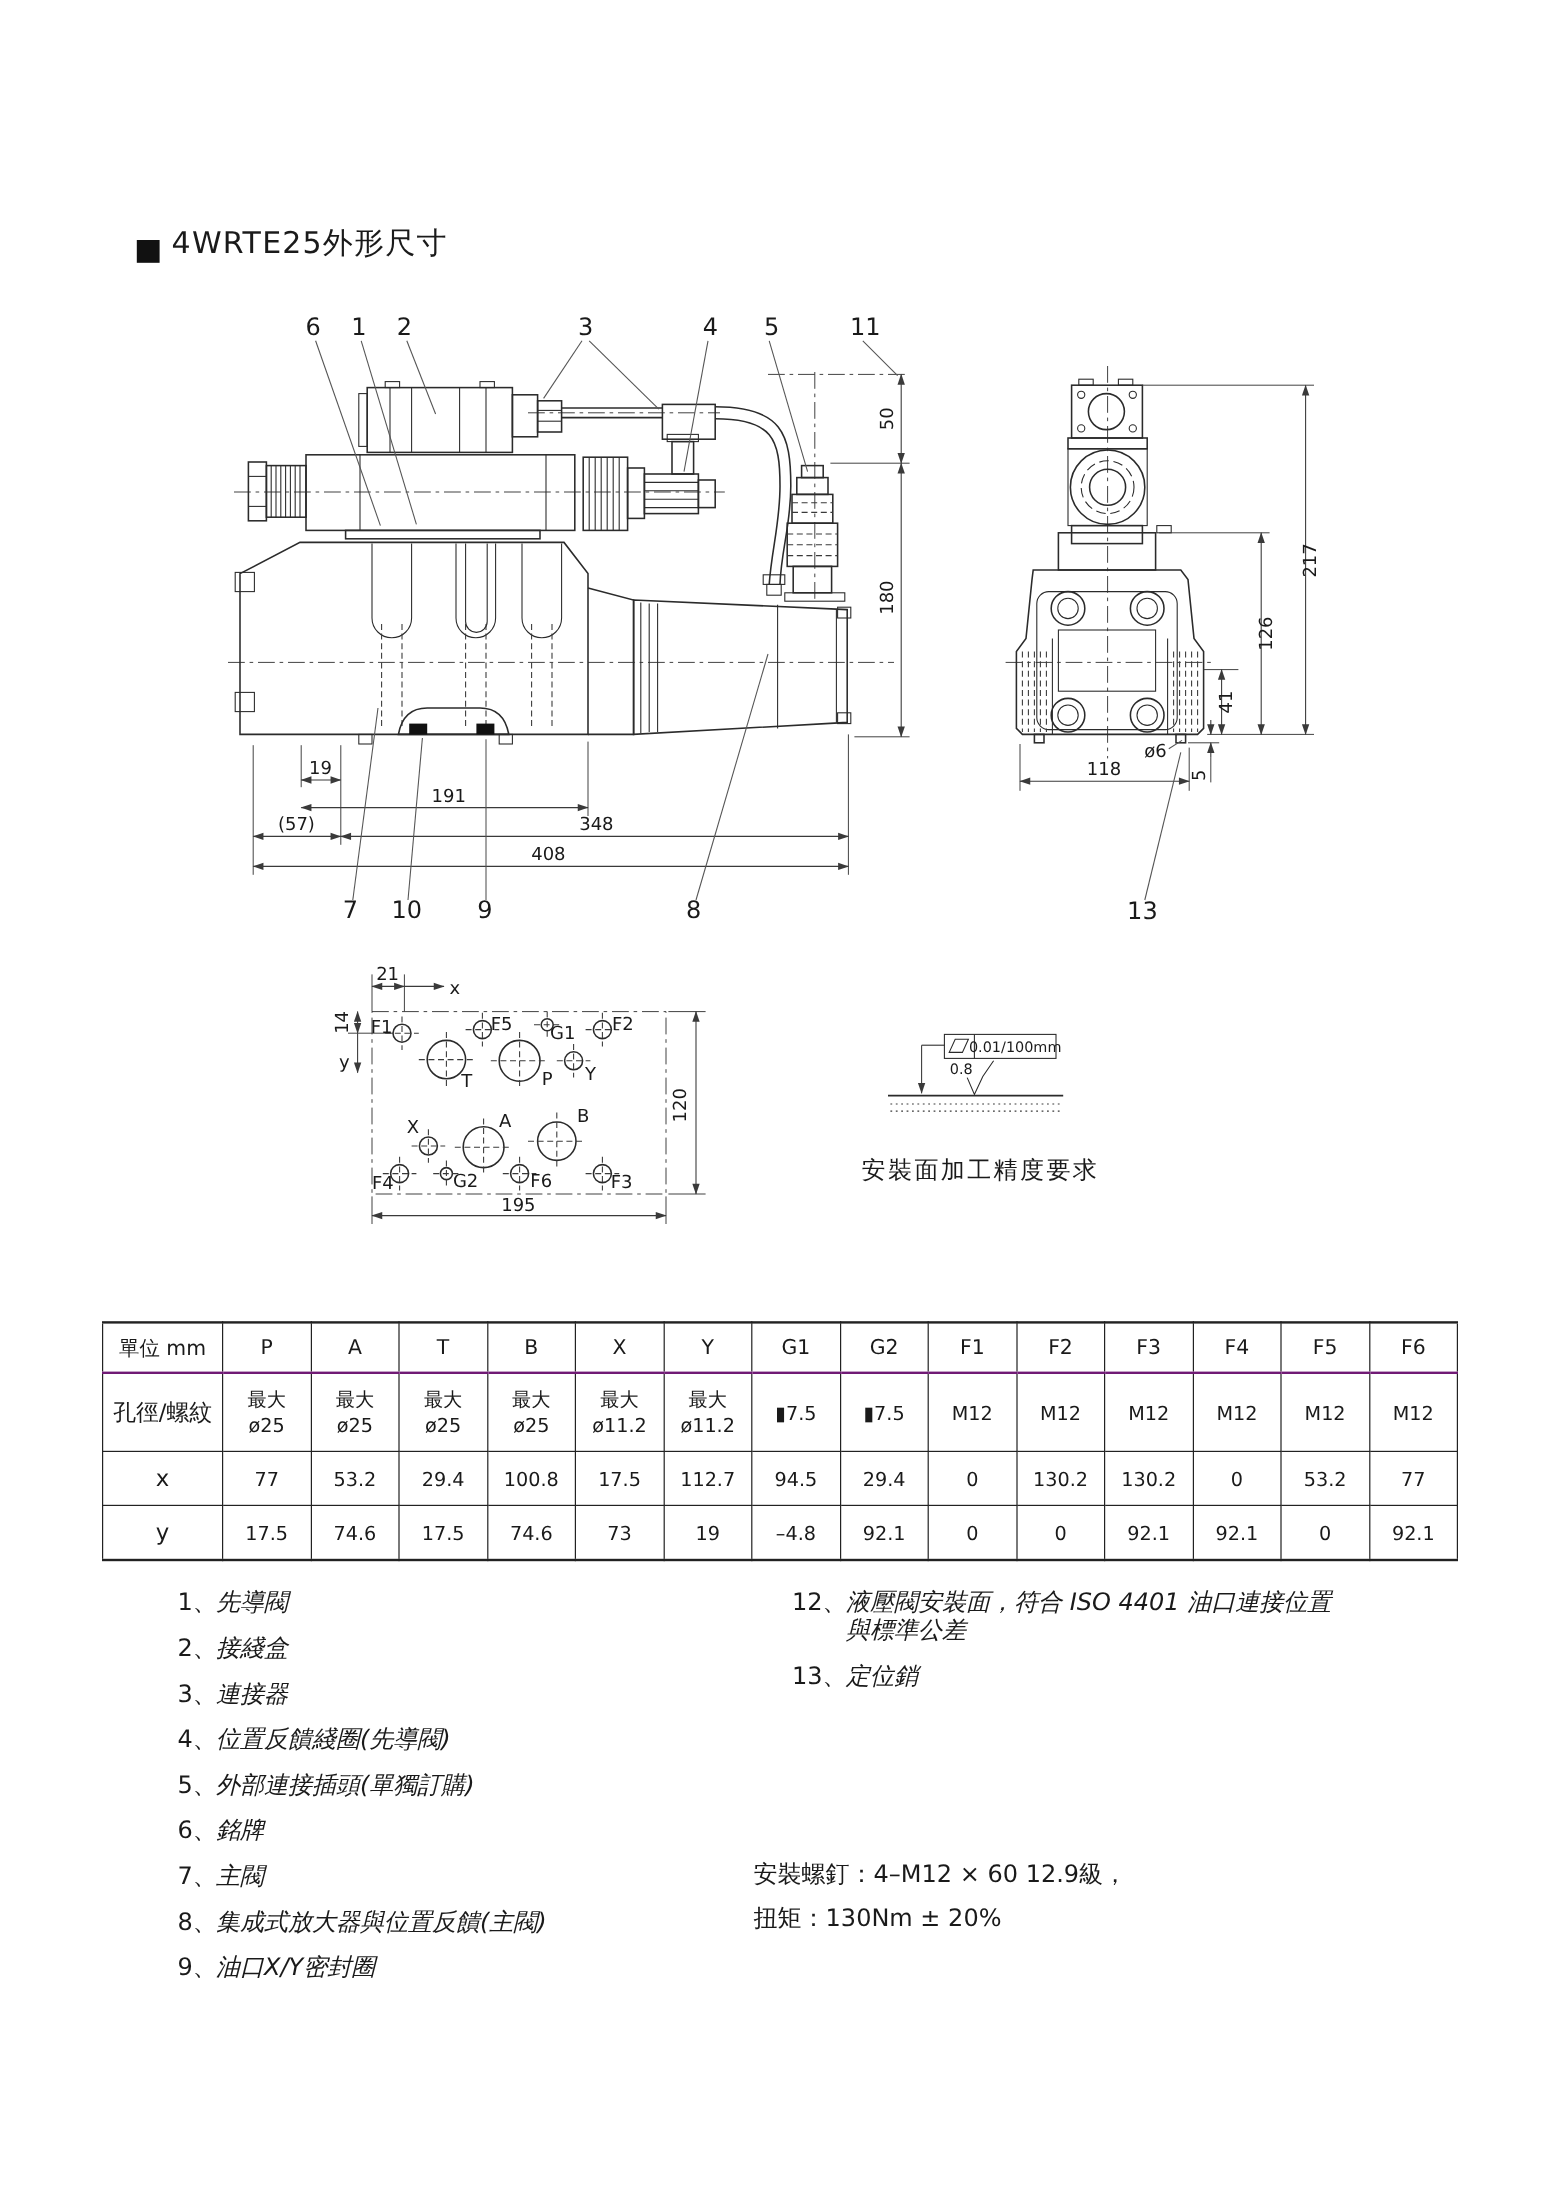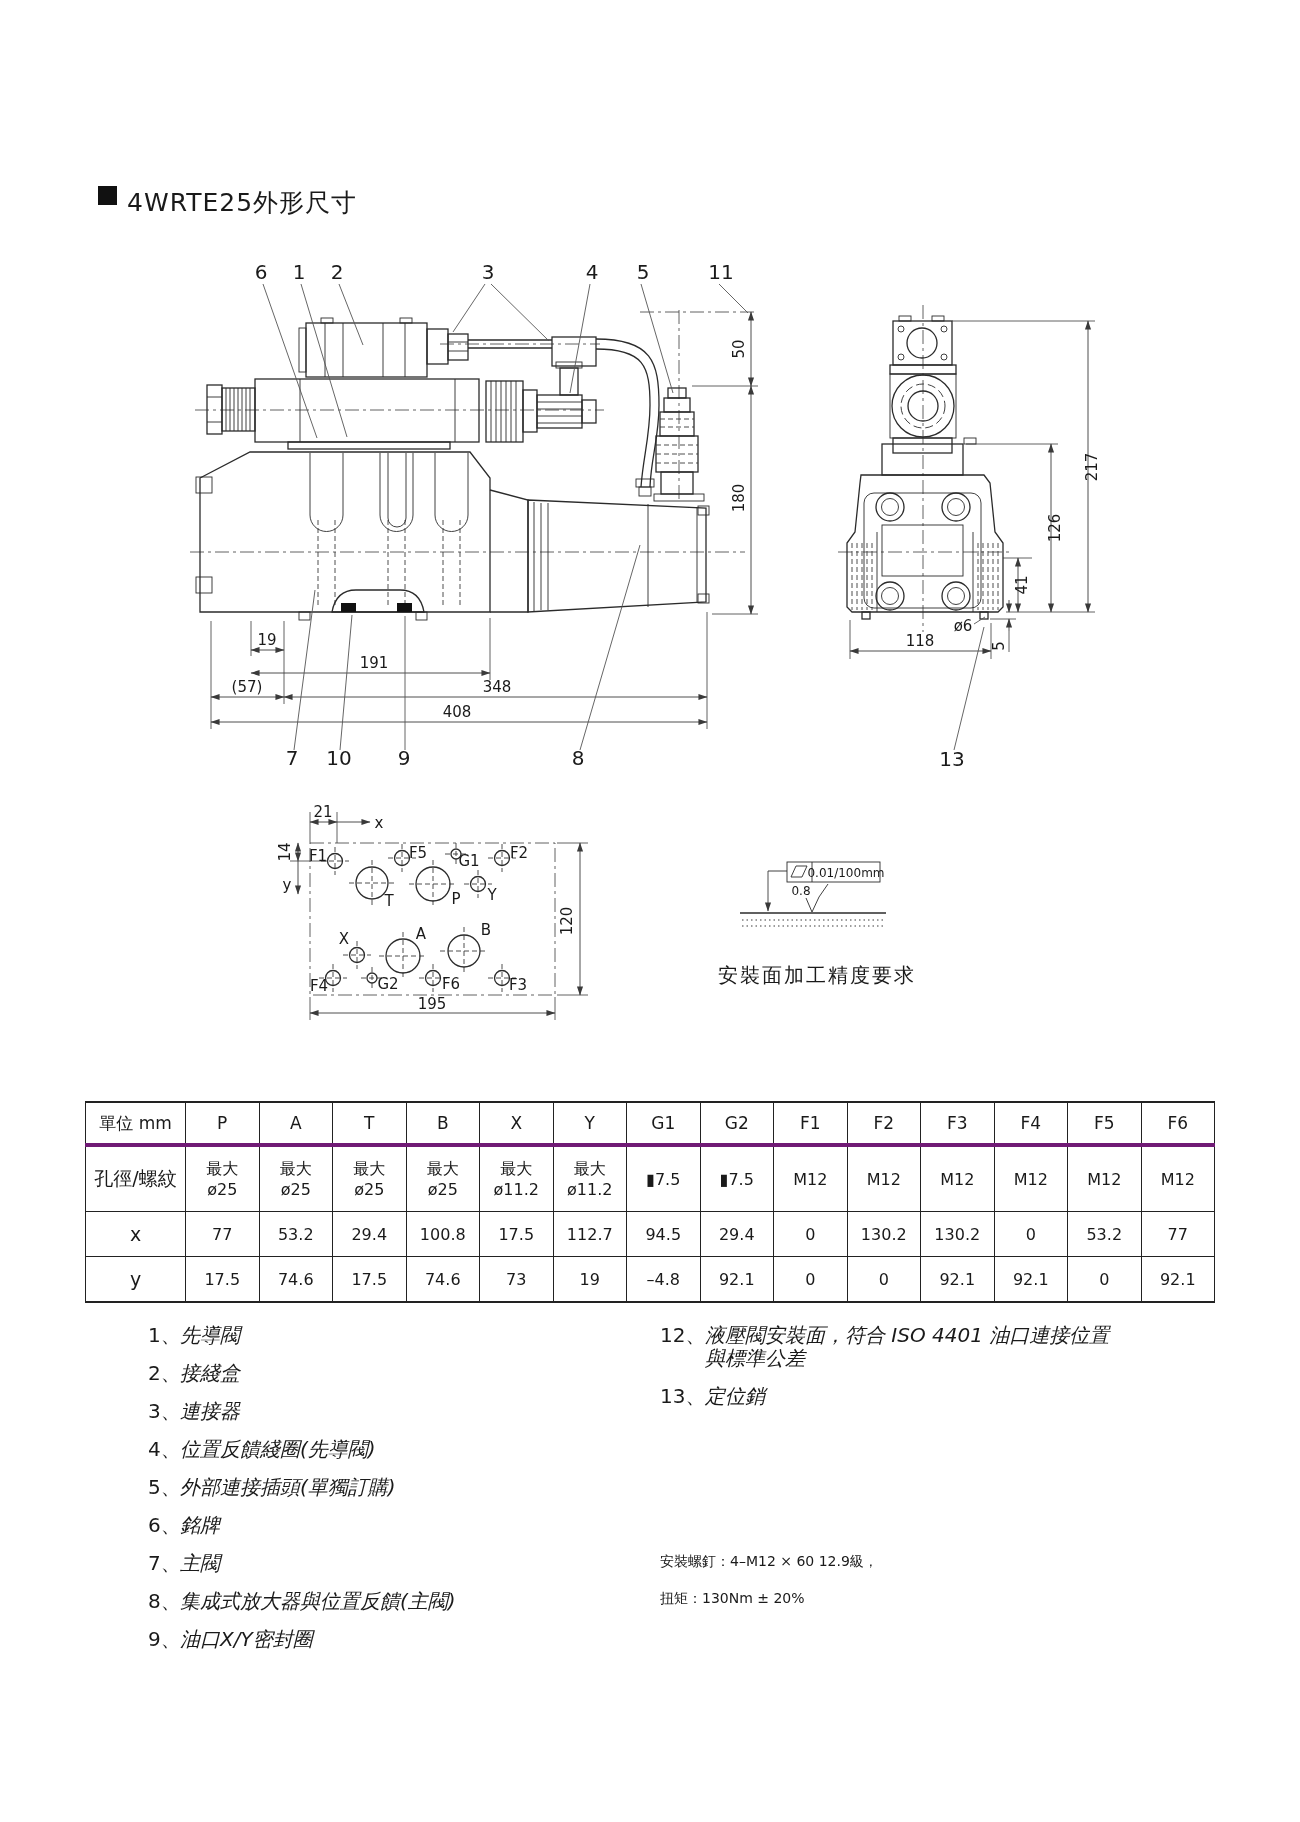--- a/index.html
+++ b/index.html
@@ -3,21 +3,21 @@
 <meta charset="utf-8">
 <style>
   html,body{margin:0;padding:0;}
   body{
     width:1300px;height:1822px;position:relative;background:#ffffff;
     font-family:"DejaVu Sans","Liberation Sans",sans-serif;color:#1a1a1a;
     -webkit-font-smoothing:antialiased;
   }
   .abs{position:absolute;}
   
-  #title-row{left:98px;top:186px;display:flex;align-items:flex-start;gap:10px;}
+  #title-row{left:114px;top:186px;display:flex;align-items:flex-end;gap:10px;}
   #title-square{width:19px;height:19px;background:#111;flex:0 0 auto;}
   #title-text{font-size:25px;font-weight:500;letter-spacing:1px;}
   
   #drawing{left:0;top:0;width:1300px;height:1822px;}
   #drawing .ol{fill:none;stroke:#2b2b2b;stroke-width:1.3;}
   #drawing .thin{fill:none;stroke:#2b2b2b;stroke-width:0.9;}
   #drawing .cl{fill:none;stroke:#3a3a3a;stroke-width:0.8;stroke-dasharray:14 4 3 4;}
   #drawing .dash{fill:none;stroke:#3a3a3a;stroke-width:0.9;stroke-dasharray:5 3;}
   #drawing .dot{fill:none;stroke:#3a3a3a;stroke-width:1;stroke-dasharray:1.5 3;}
   #drawing .ext{fill:none;stroke:#3a3a3a;stroke-width:0.8;}
@@ -29,34 +29,34 @@
   #drawing .co{font-size:20px;text-anchor:middle;}
   #drawing .port{font-size:15px;text-anchor:middle;}
   #drawing .sm{font-size:12px;text-anchor:middle;}
   #drawing .cap{font-size:20px;letter-spacing:2px;}
   
   #dim-table{left:85px;top:1101px;width:1130px;}
   #dim-table table{border-collapse:collapse;table-layout:fixed;width:1130px;
     border-top:2.5px solid #222;border-bottom:2.5px solid #222;}
   #dim-table td,#dim-table th{border:1px solid #222;text-align:center;vertical-align:middle;
     font-weight:normal;font-size:16px;white-space:pre-line;padding:0 2px;overflow:hidden;}
-  #dim-table .hrow th{height:40px;font-size:17px;border-bottom:4px solid #701a75;}
+  #dim-table .hrow th{height:40px;font-size:17px;border-bottom:2px solid #701a75;}
   #dim-table .srow td{height:64px;}
   #dim-table .xrow td,#dim-table .yrow td{height:44px;}
   #dim-table .rowlab{font-size:19px;}
   
   .legend{font-size:20px;line-height:23px;}
   .legend .item{display:flex;margin-bottom:15px;align-items:flex-start;}
   .legend .num{flex:0 0 auto;text-align:left;}
   #legend-left{left:148px;top:1324px;width:430px;}
   #legend-left .num{width:32px;}
   #legend-right{left:660px;top:1324px;width:500px;}
   #legend-right .num{width:45px;}
   .legend .txt{white-space:pre-line;font-style:italic;}
-  #mount-note{left:660px;top:1543px;font-size:14px;line-height:37px;}
+  #mount-note{left:628px;top:1543px;font-size:20px;line-height:37px;}
 </style>
 </head>
 <body>
 
 <div class="abs" id="title-row">
   <span id="title-square"></span>
   <span id="title-text">4WRTE25外形尺寸</span>
 </div>
 
 <svg class="abs" id="drawing" viewBox="0 0 1300 1822" xmlns="http://www.w3.org/2000/svg">

